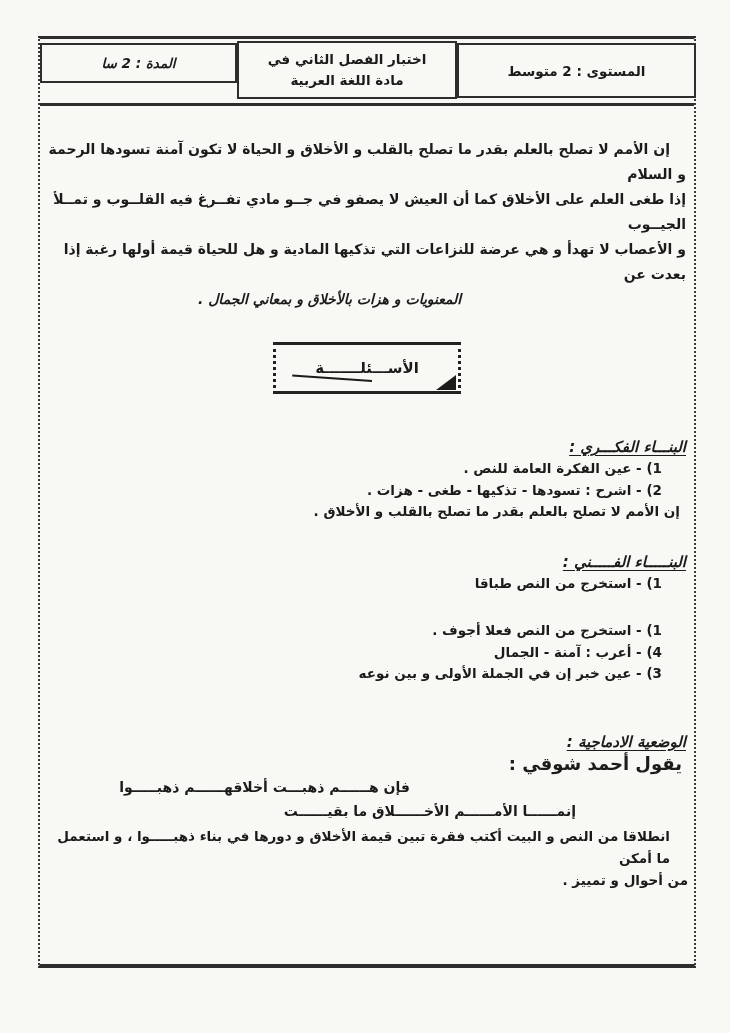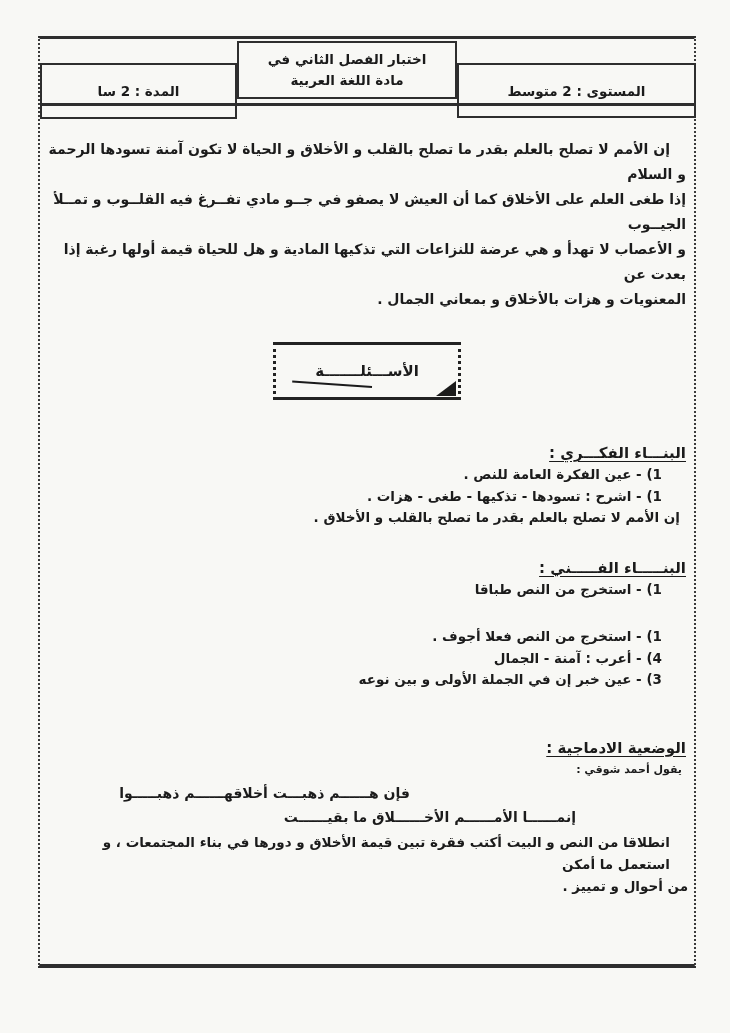--- a/index.html
+++ b/index.html
@@ -19,31 +19,31 @@
     border-right:2px dotted #3a3a3a;
     box-sizing:border-box;
     font-weight:bold;
   }
   
   .hdr{position:relative;height:66px;}
   .hdr-line{position:absolute;top:64px;left:0;right:0;height:0;border-top:3px solid #2e2e2e;}
   .cell{position:absolute;box-sizing:border-box;border:2px solid #2e2e2e;
         display:flex;align-items:center;justify-content:center;text-align:center;
         font-size:13.5px;font-weight:bold;background:transparent;}
-  .cell-level{left:417px;width:239px;top:24px;height:55px;}
+  .cell-level{left:417px;width:239px;top:4px;height:55px;}
   .cell-subject{left:197px;width:220px;top:2px;height:58px;line-height:1.55;padding:0 14px;}
-  .cell-duration{left:0;width:197px;top:24px;height:56px;}
+  .cell-duration{left:0;width:197px;top:4px;height:40px;font-style:italic;}
   
   .intro{margin:32px 8px 0 8px;font-size:14px;font-weight:bold;}
   .intro .ln{line-height:25px;text-align:right;}
   .intro .ln.first{text-indent:16px;}
-  .intro .ln.last{text-align:right;padding-left:150px;}
+  .intro .ln.last{text-align:left;padding-left:150px;font-style:italic;}
   
   .qbox{
-    position:relative;margin:30px auto 0;width:188px;height:58px;
+    position:relative;margin:30px auto 0;width:188px;height:52px;
     border-top:3px solid #222;border-bottom:3px solid #222;
     border-left:3px dotted #222;border-right:3px dotted #222;
     box-sizing:border-box;
     display:flex;align-items:center;justify-content:center;
     font-size:15px;font-weight:bold;
   }
   .qbox .fold{
     position:absolute;bottom:1px;right:2px;width:0;height:0;
     border-left:20px solid transparent;border-bottom:15px solid #1b1b1b;
   }
@@ -52,27 +52,27 @@
     transform-origin:right center;transform:rotate(4deg);
   }
   
   .sections{padding:0 6px;}
   .sec{margin:0;}
   .sec-1{margin-top:42px;}
   .sec-2{margin-top:28px;}
   .sec-3{margin-top:26px;}
   .sec-4{margin-top:46px;}
   .sec-title{
-    font-size:15px;font-weight:bold;
+    font-size:15px;font-weight:bold;font-style:italic;
     text-decoration:underline;text-underline-offset:3px;
     line-height:22px;margin:0;padding-right:2px;
   }
   .item{font-size:13.5px;line-height:21.5px;padding-right:26px;}
   .quote-line{font-size:13.5px;line-height:21.5px;padding-right:8px;}
-  .say-line{font-size:11px;line-height:22px;padding-right:6px;}
+  .say-line{font-size:18px;line-height:22px;padding-right:6px;}
   .verse{font-size:14px;line-height:24px;}
   .verse-1{padding-right:112px;}
   .verse-2{padding-right:278px;}
   .task{font-size:13.5px;line-height:22px;}
   .task-1{padding-right:18px;margin-top:2px;}
   .task-2{text-align:right;padding-left:4px;}
 </style>
 </head>
 <body>
 
@@ -102,39 +102,39 @@
     <span>الأســـئلـــــــة</span>
     <span class="stroke"></span>
     <span class="fold"></span>
   </div>
 
   <div class="sections">
 
     <div class="sec sec-1">
       <div class="sec-title">البنـــاء الفكـــري :</div>
       <div class="item">1) - عين الفكرة العامة للنص .</div>
-      <div class="item">1) - اشرح : تسودها - تذكيها - طغى - هزات .</div>
+      <div class="item">2) - اشرح : تسودها - تذكيها - طغى - هزات .</div>
       <div class="quote-line">إن الأمم لا تصلح بالعلم بقدر ما تصلح بالقلب و الأخلاق .</div>
     </div>
 
     <div class="sec sec-2">
       <div class="sec-title">البنـــــاء الفـــــني :</div>
       <div class="item">1) - استخرج من النص طباقا</div>
     </div>
 
     <div class="sec sec-3">
       <div class="item">1) - استخرج من النص فعلا أجوف .</div>
       <div class="item">4) - أعرب : آمنة - الجمال</div>
       <div class="item">3) - عين خبر إن في الجملة الأولى و بين نوعه</div>
     </div>
 
     <div class="sec sec-4">
       <div class="sec-title">الوضعية الادماجية :</div>
       <div class="say-line">يقول أحمد شوقي :</div>
       <div class="verse verse-2">فإن هــــــم ذهبـــت أخلاقهــــــم ذهبـــــوا</div>
       <div class="verse verse-1">إنمــــــا الأمــــــم الأخــــــلاق ما بقيــــــت</div>
-      <div class="task task-1">انطلاقا من النص و البيت أكتب فقرة تبين قيمة الأخلاق و دورها في بناء المجتمعات ، و استعمل ما أمكن</div>
+      <div class="task task-1">انطلاقا من النص و البيت أكتب فقرة تبين قيمة الأخلاق و دورها في بناء ذهبـــــوا ، و استعمل ما أمكن</div>
       <div class="task task-2">من أحوال و تمييز .</div>
     </div>
 
   </div>
 
 </div>
 
 </body></html>

